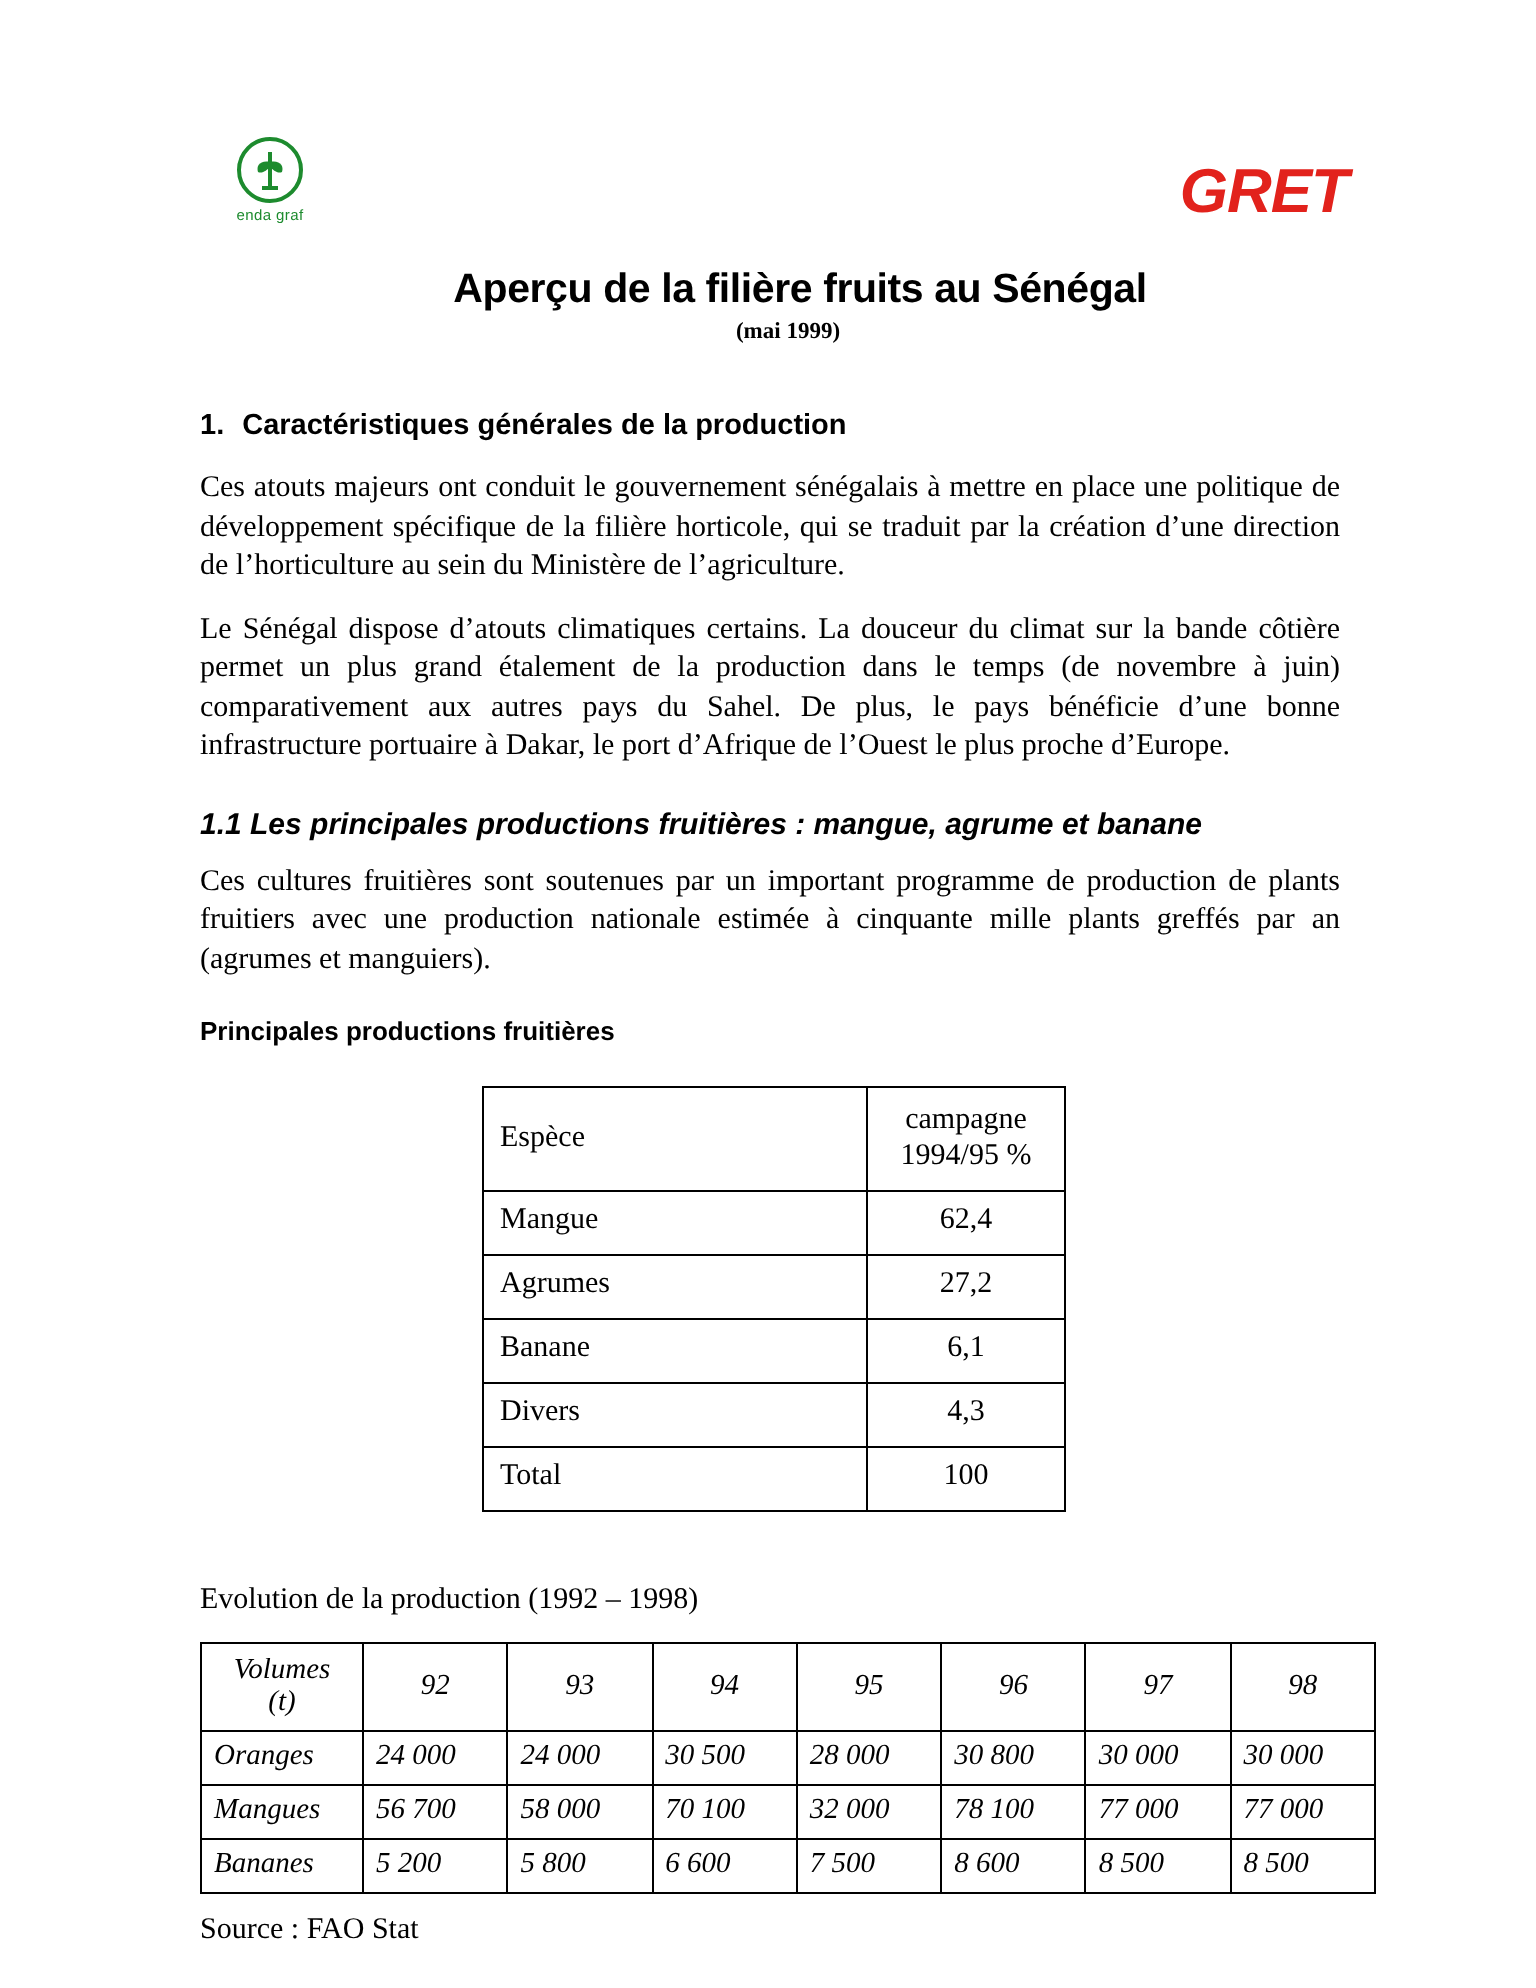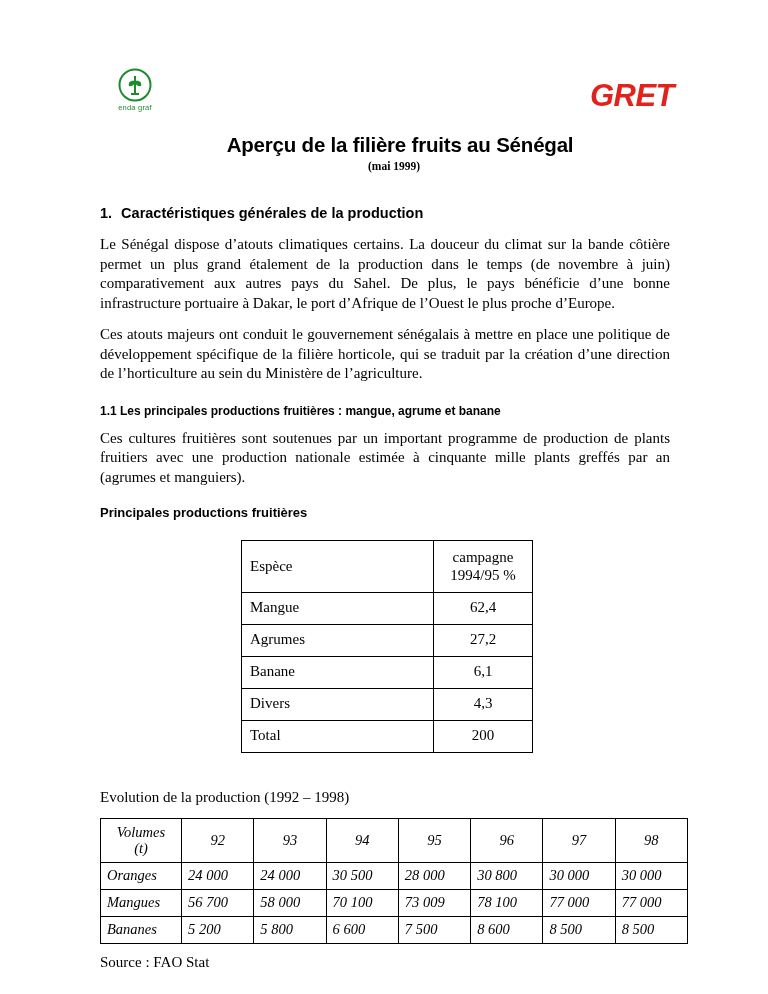--- a/index.html
+++ b/index.html
@@ -85,23 +85,24 @@
   }
   h2.section {
     font-family: "Liberation Sans", sans-serif;
     font-size: 14.5px;
     font-weight: bold;
     margin: 0 0 14px 0;
   }
   h2.section .num { margin-right: 9px; }
   h3.subsection {
     font-family: "Liberation Sans", sans-serif;
-    font-size: 12px;
+    font-size: 15px;
     font-weight: bold;
     margin: 20px 0 11px 0;
+    font-style: italic;
   }
   p.body-text {
     font-size: 15px;
     line-height: 1.30;
     margin: 0 0 12px 0;
     text-align: justify;
   }
   p.caption-bold {
     font-family: "Liberation Sans", sans-serif;
     font-size: 13px;
@@ -178,22 +179,22 @@
 
   <div class="doc-title">Aperçu de la filière fruits au Sénégal</div>
   <div class="doc-subtitle">(mai 1999)</div>
 
   <div class="content">
 
     <h2 class="section">
       <span class="num">1.</span><span>Caractéristiques générales de la production</span>
     </h2>
 
+    <p class="body-text">Ces atouts majeurs ont conduit le gouvernement sénégalais à mettre en place une politique de développement spécifique de la filière horticole, qui se traduit par la création d’une direction de l’horticulture au sein du Ministère de l’agriculture.</p>
     <p class="body-text">Le Sénégal dispose d’atouts climatiques certains. La douceur du climat sur la bande côtière permet un plus grand étalement de la production dans le temps (de novembre à juin) comparativement aux autres pays du Sahel. De plus, le pays bénéficie d’une bonne infrastructure portuaire à Dakar, le port d’Afrique de l’Ouest le plus proche d’Europe.</p>
-    <p class="body-text">Ces atouts majeurs ont conduit le gouvernement sénégalais à mettre en place une politique de développement spécifique de la filière horticole, qui se traduit par la création d’une direction de l’horticulture au sein du Ministère de l’agriculture.</p>
 
     <h3 class="subsection">1.1 Les principales productions fruitières : mangue, agrume et banane</h3>
 
     <p class="body-text">Ces cultures fruitières sont soutenues par un important programme de production de plants fruitiers avec une production nationale estimée à cinquante mille plants greffés par an (agrumes et manguiers).</p>
 
     <p class="caption-bold">Principales productions fruitières</p>
 
     <div class="table1-wrap">
       <table class="t1">
         <tbody>
@@ -215,21 +216,21 @@
           <tr>
             <td class="label">Banane</td>
             <td class="value">6,1</td>
           </tr>
           <tr>
             <td class="label">Divers</td>
             <td class="value">4,3</td>
           </tr>
           <tr>
             <td class="label">Total</td>
-            <td class="value">200</td>
+            <td class="value">100</td>
           </tr>
         </tbody>
       </table>
     </div>
 
     <p class="evo-caption">Evolution de la production (1992 – 1998)</p>
 
     <table class="t2">
       <tbody>
         <tr class="head">
@@ -253,21 +254,21 @@
           <td>28 000</td>
           <td>30 800</td>
           <td>30 000</td>
           <td>30 000</td>
         </tr>
         <tr>
           <td class="rowlabel">Mangues</td>
           <td>56 700</td>
           <td>58 000</td>
           <td>70 100</td>
-          <td>73 009</td>
+          <td>32 000</td>
           <td>78 100</td>
           <td>77 000</td>
           <td>77 000</td>
         </tr>
         <tr>
           <td class="rowlabel">Bananes</td>
           <td>5 200</td>
           <td>5 800</td>
           <td>6 600</td>
           <td>7 500</td>

